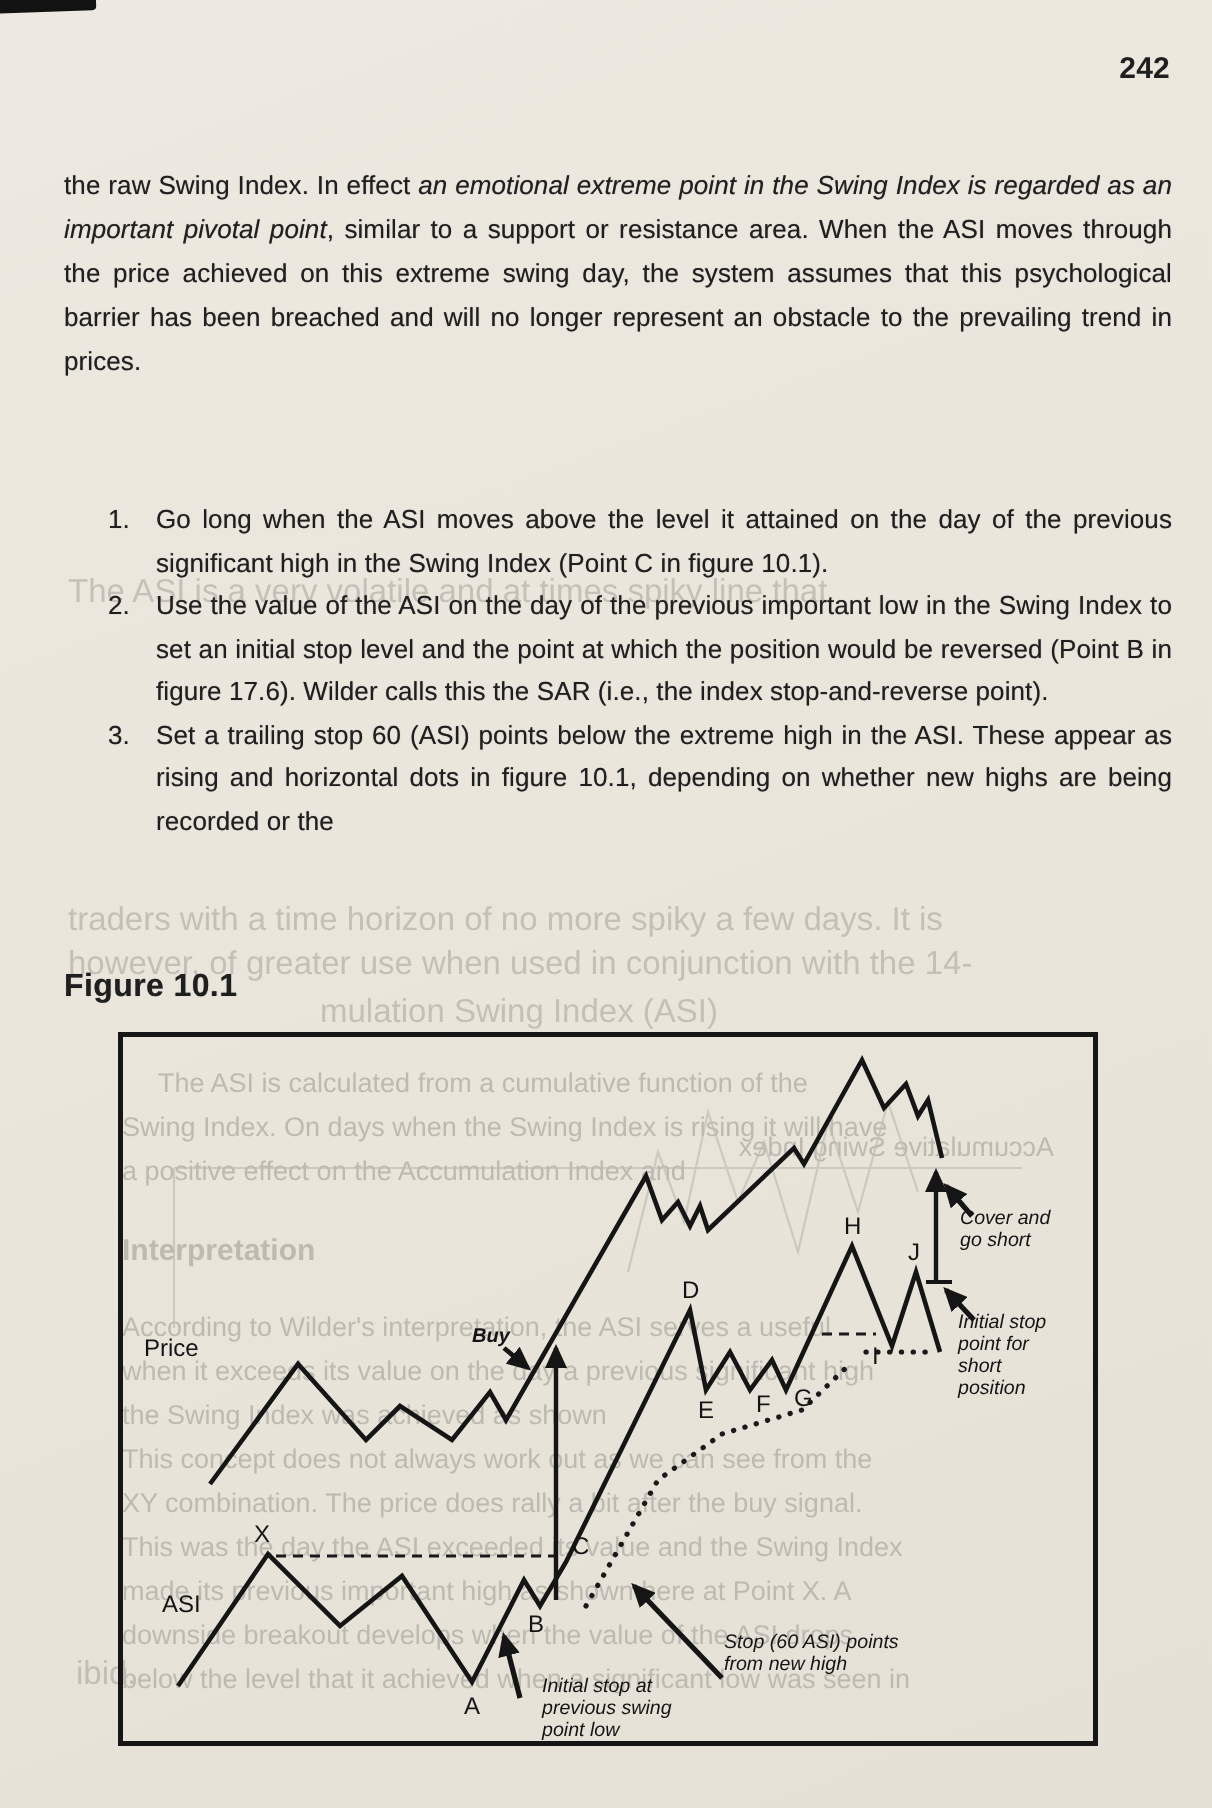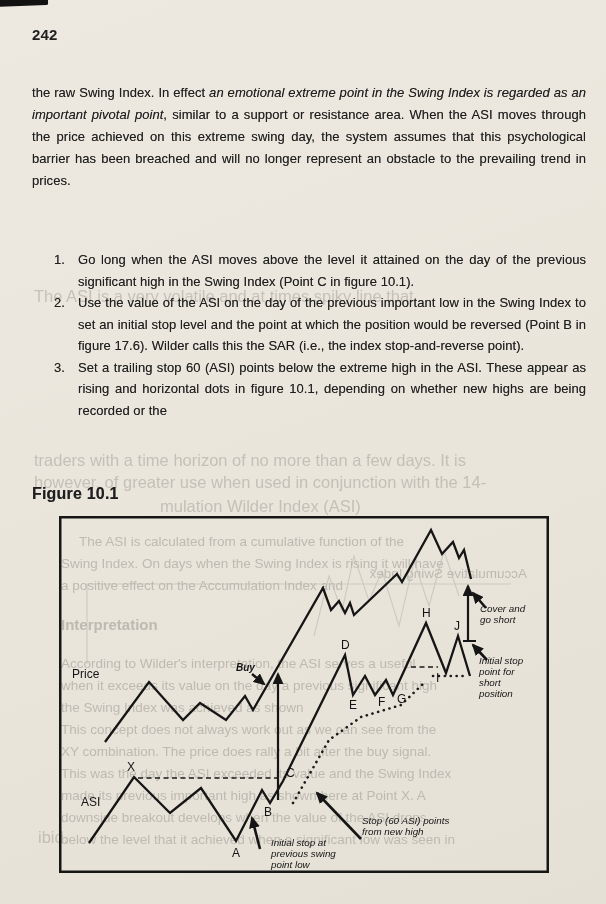--- a/index.html
+++ b/index.html
@@ -1,21 +1,21 @@
 <!DOCTYPE html>
 <html><head>
 <meta charset="utf-8">
 <style>
   html,body{margin:0;padding:0;background:#d8d4ca;}
   .page{position:relative;width:606px;height:904px;overflow:hidden;
         background:linear-gradient(160deg,#ede9e0 0%,#e9e5db 55%,#e4e0d5 100%);
         font-family:"Liberation Sans",sans-serif;color:#1f1f1f;}
   .corner-mark{position:absolute;left:-8px;top:-4px;width:56px;height:10px;background:#121212;
         transform:rotate(-2deg);border-radius:2px;}
-  .hdr{position:absolute;top:26px;left:32px;right:21px;display:flex;justify-content:space-between;
+  .hdr{position:absolute;top:26px;left:32px;right:21px;display:flex;justify-content:flex-end;
         font-size:15px;font-weight:700;letter-spacing:.1px;}
   .bodytext{position:absolute;left:32px;width:554px;font-size:13px;line-height:22.1px;
         text-align:justify;letter-spacing:.05px;text-shadow:0 0 .4px rgba(25,25,25,.55);}
   #para1{top:69px;}
   #para2{top:197px;text-indent:20px;}
   #list{top:249px;line-height:21.5px;}
   .li{position:relative;padding-left:46px;margin:0;}
   .num{position:absolute;left:22px;}
   .figlabel{position:absolute;left:32px;top:485px;font-size:16px;font-weight:700;letter-spacing:.2px;
         text-shadow:0 0 .4px rgba(25,25,25,.55);}
@@ -23,23 +23,23 @@
   #figure-svg text{font-family:"Liberation Sans",sans-serif;}
   .ghostline{position:absolute;white-space:nowrap;color:rgba(108,105,98,.30);font-size:16.5px;}
   em{font-style:italic;}
 </style>
 </head>
 <body>
 
 <div class="page">
   <div id="ghost-layer">
       <div class="ghostline" style="left: 34px; top: 287px; text-align: center;">The ASI is a very volatile and at times spiky line that</div>
-      <div class="ghostline" style="left: 34px; top: 451px;">traders with a time horizon of no more than a few days. It is</div>
+      <div class="ghostline" style="left: 34px; top: 451px;">traders with a time horizon of no more spiky a few days. It is</div>
       <div class="ghostline" style="left: 34px; top: 473px;">however, of greater use when used in conjunction with the 14-</div>
-      <div class="ghostline" style="left: 160px; top: 497px;">mulation Wilder Index (ASI)</div>
+      <div class="ghostline" style="left: 160px; top: 497px;">mulation Swing Index (ASI)</div>
       <div class="ghostline" style="left: 38px; top: 828px;">ibid.</div>
     </div>
   <div class="corner-mark"></div>
 
   <div class="hdr">
     <span>242</span>
   </div>
 
   <p class="bodytext" id="para1"><span>the raw Swing Index. In effect </span><em>an emotional extreme point in the Swing Index is regarded as an important pivotal point</em><span>, similar to a support or resistance area. When the ASI moves through the price achieved on this extreme swing day, the system assumes that this psychological barrier has been breached and will no longer represent an obstacle to the prevailing trend in prices.</span></p>
 

